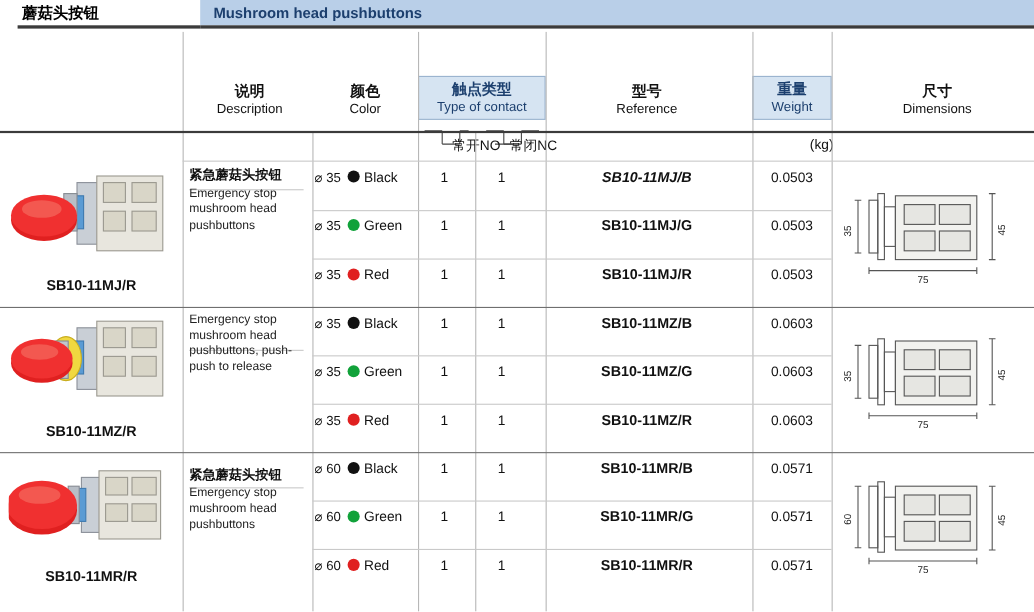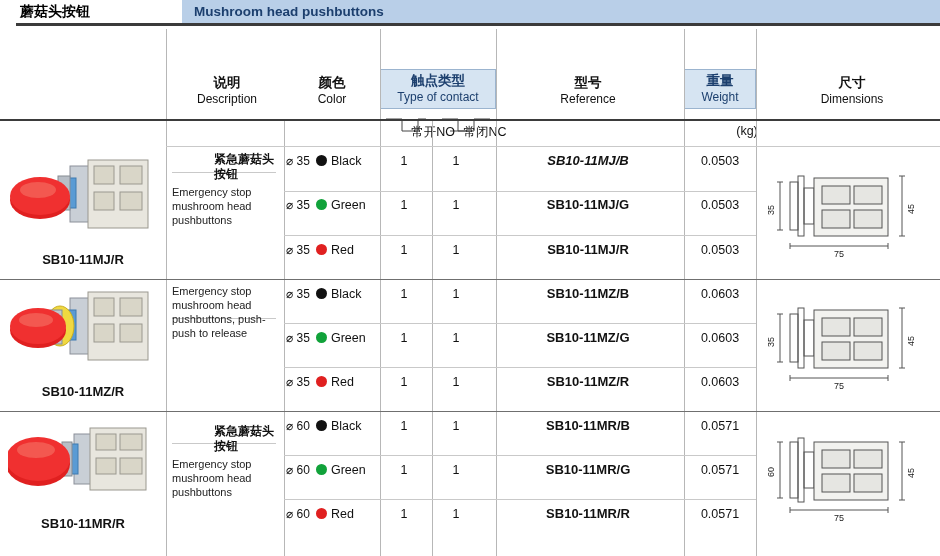--- a/index.html
+++ b/index.html
@@ -73,21 +73,21 @@
     position: absolute; left: 0; width: 166px;
     text-align: center;
   }
   .prod-img { width: 150px; height: 98px; margin: 0 auto; position: relative; }
   .prod-label { font-size: 13px; font-weight: bold; margin-top: 2px; }
 
   .desc {
     position: absolute; left: 172px; width: 108px;
     font-size: 11px; line-height: 1.28; color: #222;
   }
-  .desc .cn { font-size: 12px; font-weight: bold; color:#111; display:block; margin-bottom:2px;margin-left:42px;}
+  .desc .cn { font-size: 12px; font-weight: bold; color:#111; display:block; margin-bottom:2px;}
 
   
   .rowtxt { position: absolute; font-size: 12.5px; }
   .c-color { left: 286px; width: 92px; }
   .c-no    { left: 380px; width: 48px; text-align: center; }
   .c-nc    { left: 432px; width: 48px; text-align: center; }
   .c-ref   { left: 496px; width: 184px; text-align: center; font-weight: bold; font-size: 13px; }
   .c-wt    { left: 684px; width: 72px; text-align: center; }
 
   .dia { font-size: 12px; }

